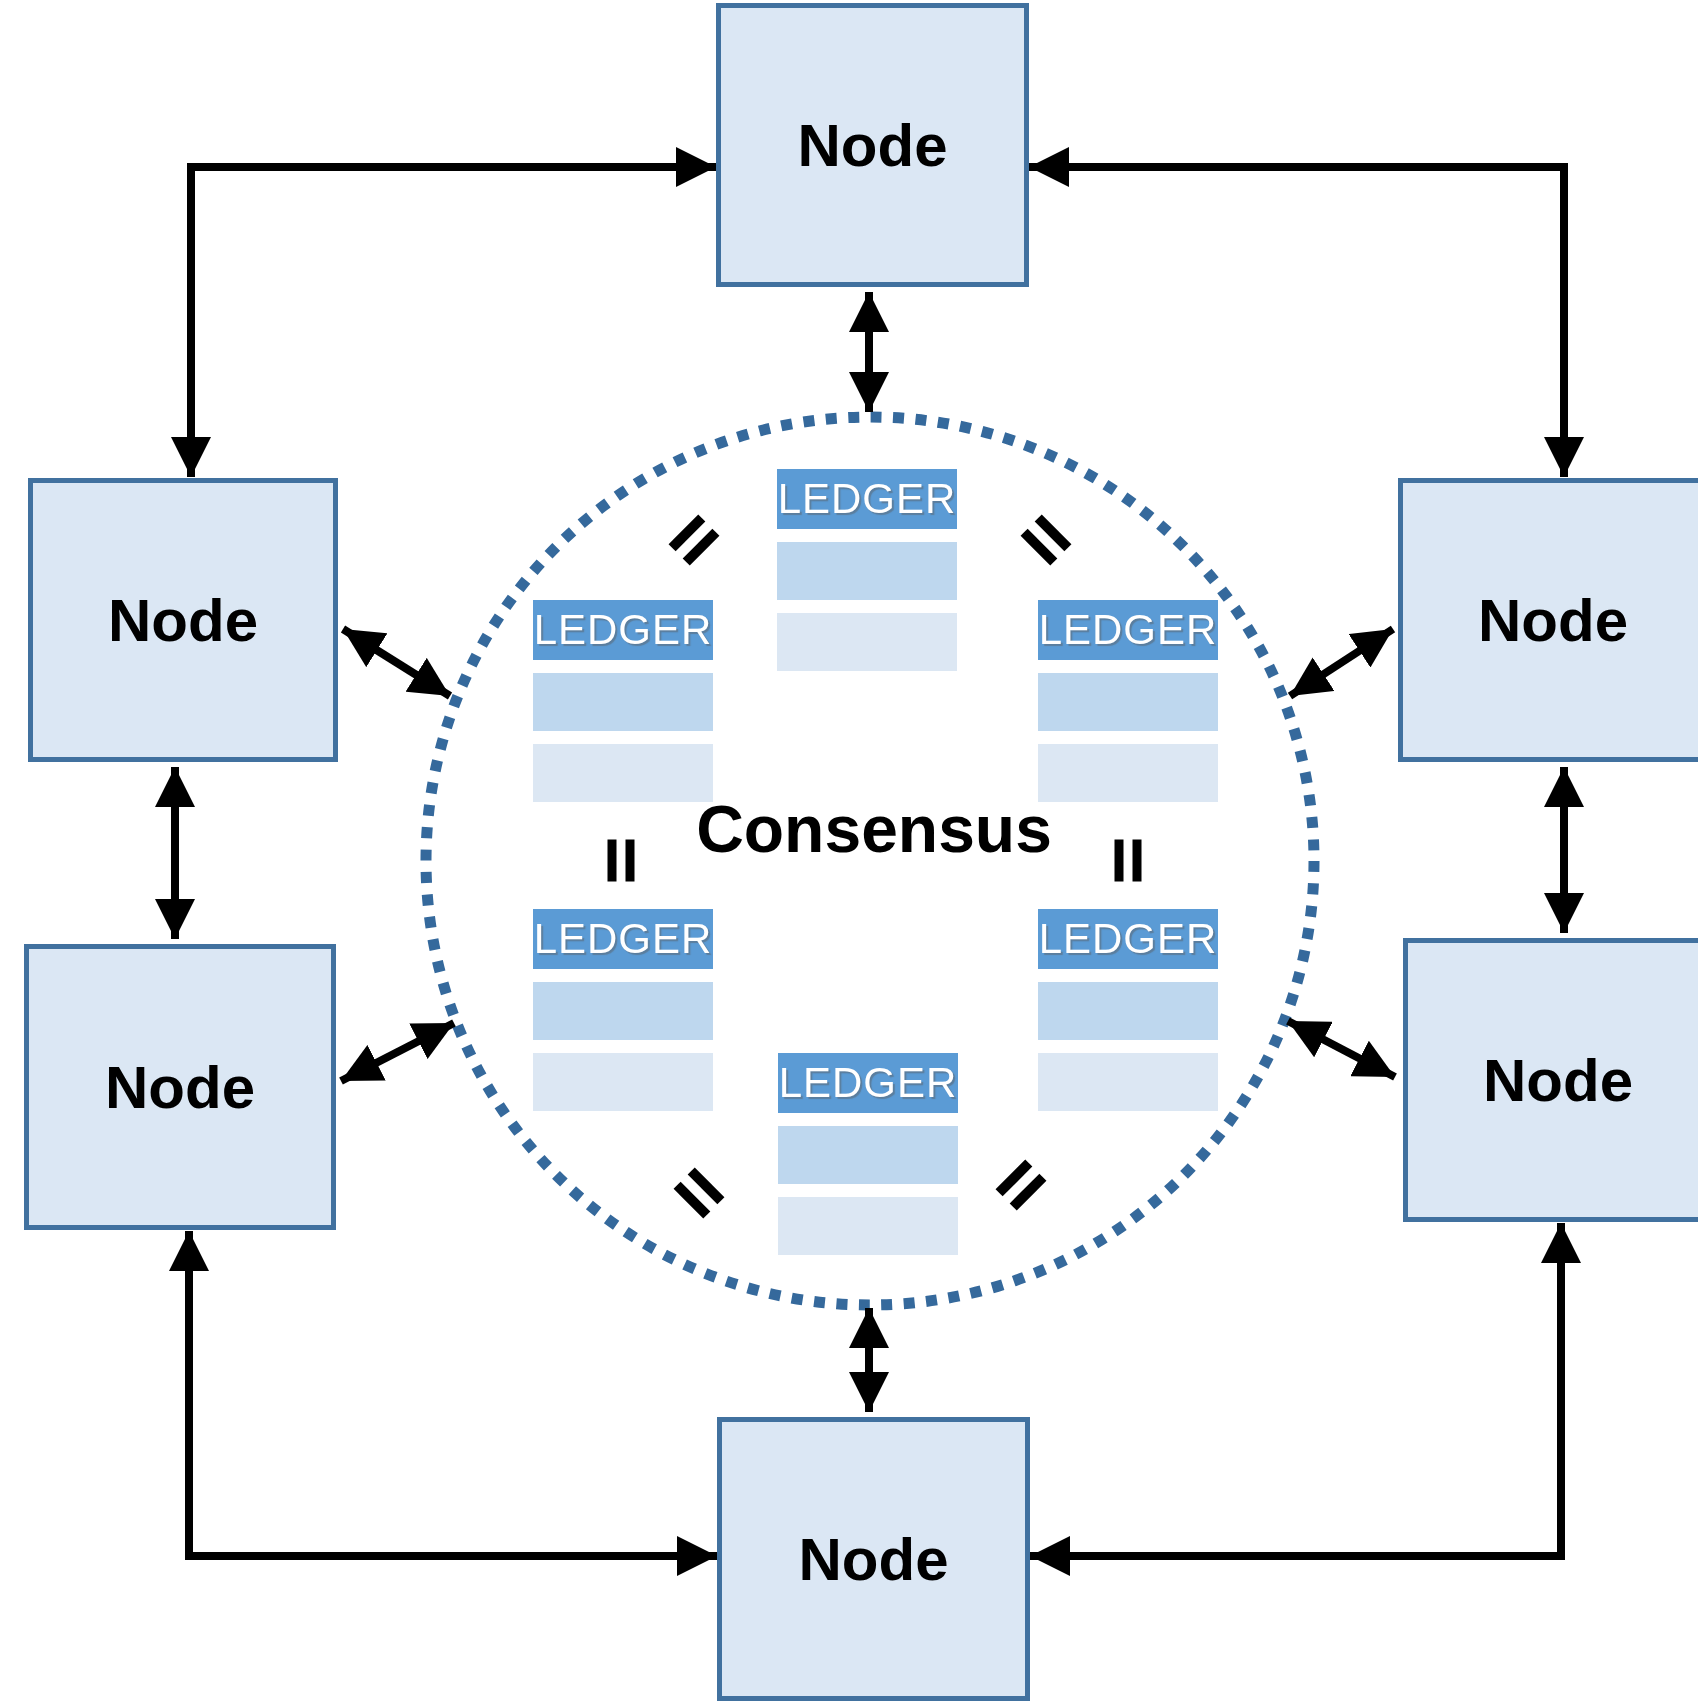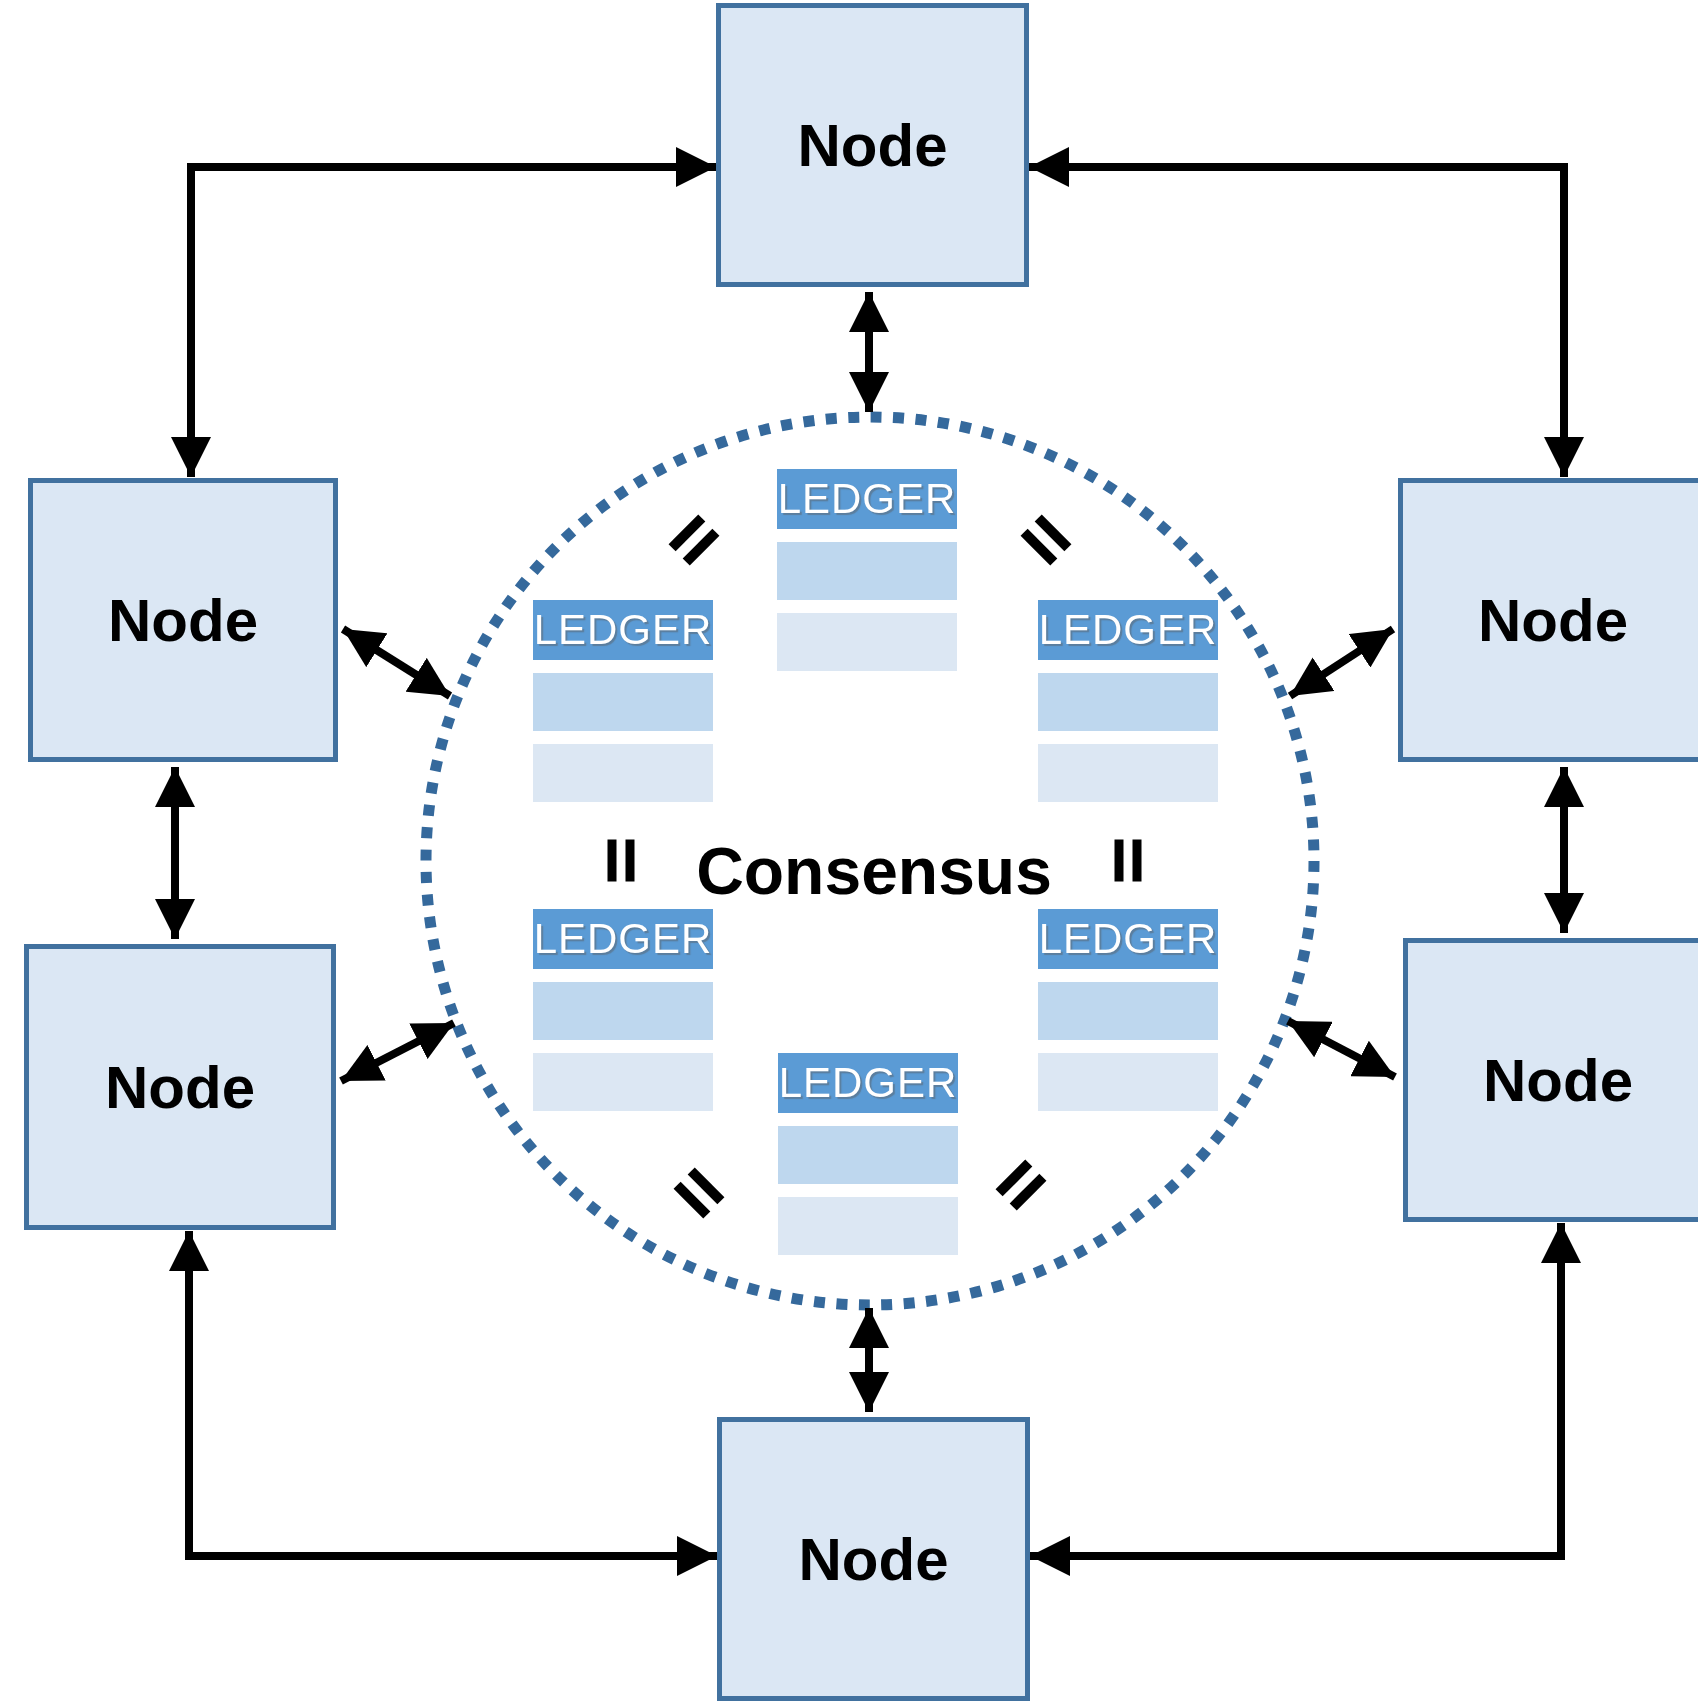--- a/index.html
+++ b/index.html
@@ -59,21 +59,21 @@
   .ledger-upper-left  { left: 512px;  top: 600px;  }
   .ledger-upper-right { left: 1017px; top: 600px;  }
   .ledger-lower-left  { left: 512px;  top: 909px;  }
   .ledger-lower-right { left: 1017px; top: 909px;  }
   .ledger-bottom      { left: 757px;  top: 1053px; }
 
   
   .consensus {
     position: absolute;
     left: 653px;
-    top: 838px;
+    top: 796px;
     width: 400px;
     text-align: center;
     font-size: 66px;
     font-weight: bold;
     color: #000000;
     line-height: 1;
   }
 
   
   .eqmark {

